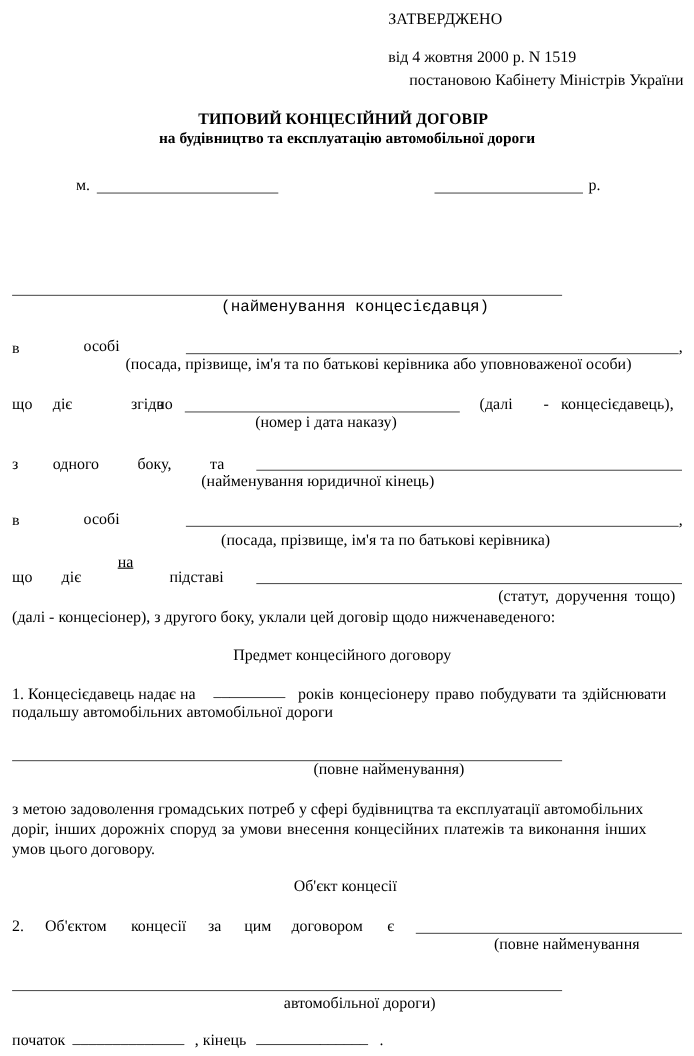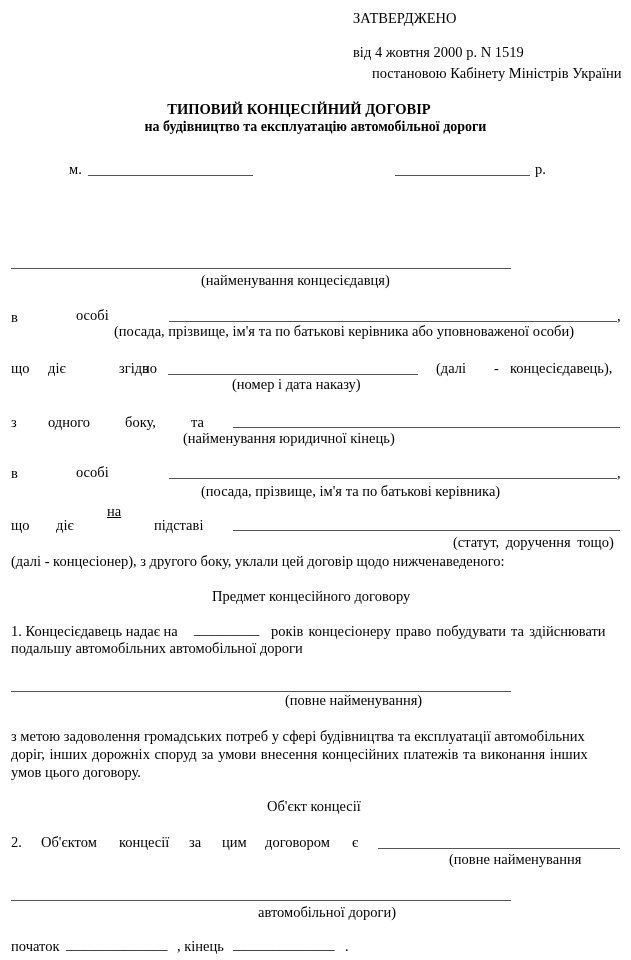--- a/index.html
+++ b/index.html
@@ -12,30 +12,30 @@
   .line { position: absolute; height: 0; border-bottom: 1px solid #555; }
   .bold { font-weight: bold; }
 </style>
 </head>
 <body>
 
 <div class="abs" style="left:353px;top:11px;">ЗАТВЕРДЖЕНО</div>
 <div class="abs" style="left:372px;top:28px;margin-top:38px;">постановою Кабінету Міністрів України</div>
 <div class="abs" style="left:353px;top:45px;">від 4 жовтня 2000 р. N 1519</div>
 
-<div class="abs bold" style="left:0;width:598px;top:102px;text-align:center;padding-left:0;">ТИПОВИЙ КОНЦЕСІЙНИЙ ДОГОВІР</div>
+<div class="abs bold" style="left:0;width:598px;top:102px;text-align:center;padding-left:13px;">ТИПОВИЙ КОНЦЕСІЙНИЙ ДОГОВІР</div>
 <div class="abs bold" style="left:0;width:631px;top:120px;text-align:center;font-size:14px;">на будівництво та експлуатацію автомобільної дороги</div>
 
 <div class="abs" style="left:69px;top:162px;">м.</div>
 <div class="line" style="left:88px;width:165px;top:175px;"></div>
 <div class="line" style="left:395px;width:135px;top:175px;"></div>
 <div class="abs" style="left:535px;top:162px;">р.</div>
 
 <div class="line" style="left:11px;width:500px;top:268px;"></div>
-<div class="abs" style="left:201px;top:273px;">(найменування концесієдавця)</div>
+<div class="abs" style="left:201px;top:273px;font-family:Liberation Mono, monospace;">(найменування концесієдавця)</div>
 
 <div class="abs" style="left:11px;top:310px;">в</div>
 <div class="abs" style="left:76px;top:308px;">особі</div>
 <div class="line" style="left:169px;width:448px;top:321px;"></div>
 <div class="abs" style="left:617px;top:309px;">,</div>
 <div class="abs" style="left:114px;top:324px;">(посада, прізвище, ім'я та по батькові керівника або уповноваженої особи)</div>
 
 <div class="abs" style="left:11px;top:361px;">що</div>
 <div class="abs" style="left:48px;top:361px;">діє</div>
 <div class="abs" style="left:85px;top:361px;margin-left:34px;">згідно</div>

